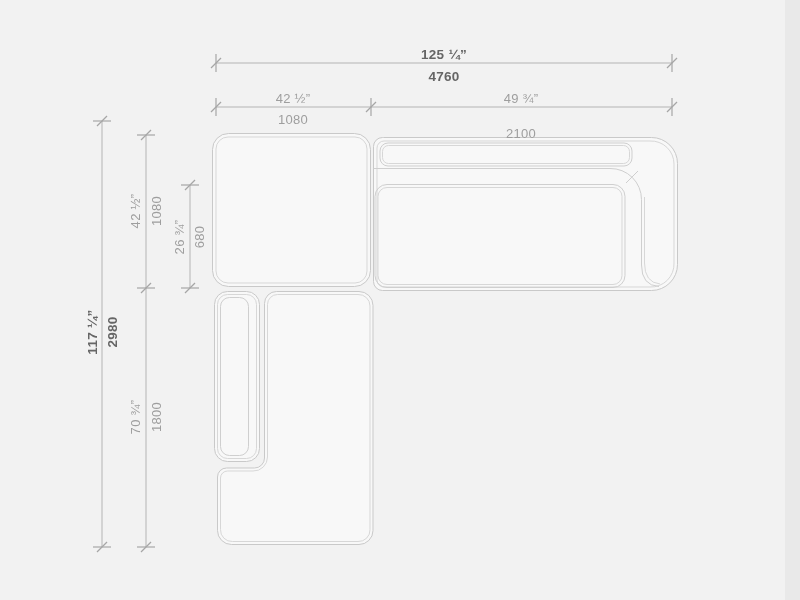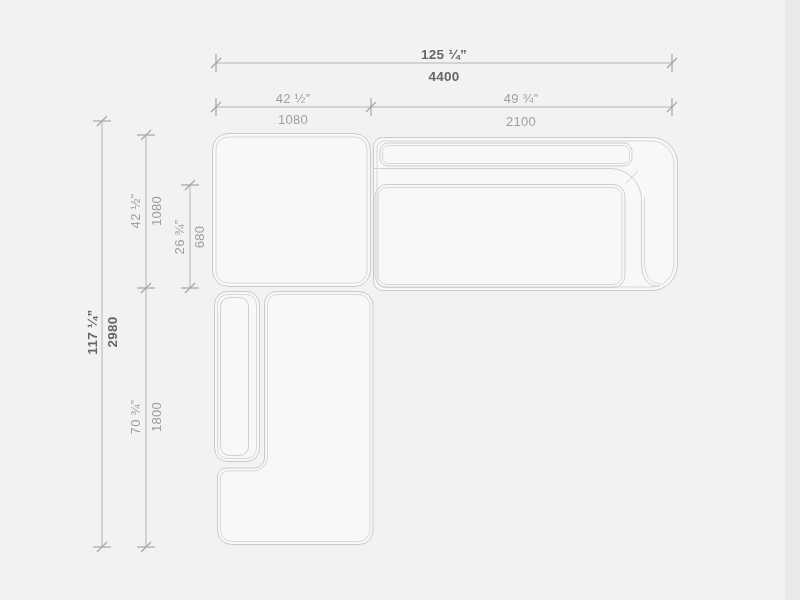--- a/index.html
+++ b/index.html
@@ -124,27 +124,27 @@
       <path class="outline2" d="M277.5,294.5 H358 A11.5,11.5 0 0 1 370,306 V529.5 A11.5,11.5 0 0 1 358,541.5
                H232.5 A11.5,11.5 0 0 1 220.5,529.5 V478 A7,7 0 0 1 227.5,471
                H253 A14,14 0 0 0 267.5,457 V304.5 A10,10 0 0 1 277.5,294.5 Z"></path>
       <rect class="outline" x="214.5" y="291.5" width="45" height="170" rx="13"></rect>
       <rect class="outline2" x="217.5" y="294.5" width="39" height="164" rx="10"></rect>
       <rect class="seam" x="220.5" y="297.5" width="28" height="158" rx="9"></rect>
     </g>
   </svg>
 
   <div class="lbl bold" style="left:444px;top:54px">125 ¼”</div>
-  <div class="lbl bold" style="left:444px;top:76px">4400</div>
+  <div class="lbl bold" style="left:444px;top:76px">4760</div>
 
   <div class="lbl" style="left:293px;top:98px">42 ½”</div>
   <div class="lbl" style="left:293px;top:119px">1080</div>
 
   <div class="lbl" style="left:521px;top:98px">49 ¾”</div>
-  <div class="lbl" style="left:521px;top:121px">2100</div>
+  <div class="lbl" style="left:521px;top:133px">2100</div>
 
   <div class="lbl v bold" style="left:92px;top:332px">117 ¼”</div>
   <div class="lbl v bold" style="left:112px;top:332px">2980</div>
 
   <div class="lbl v" style="left:135px;top:211px">42 ½”</div>
   <div class="lbl v" style="left:156px;top:211px">1080</div>
 
   <div class="lbl v" style="left:179px;top:237px">26 ¾”</div>
   <div class="lbl v" style="left:199px;top:237px">680</div>
 

